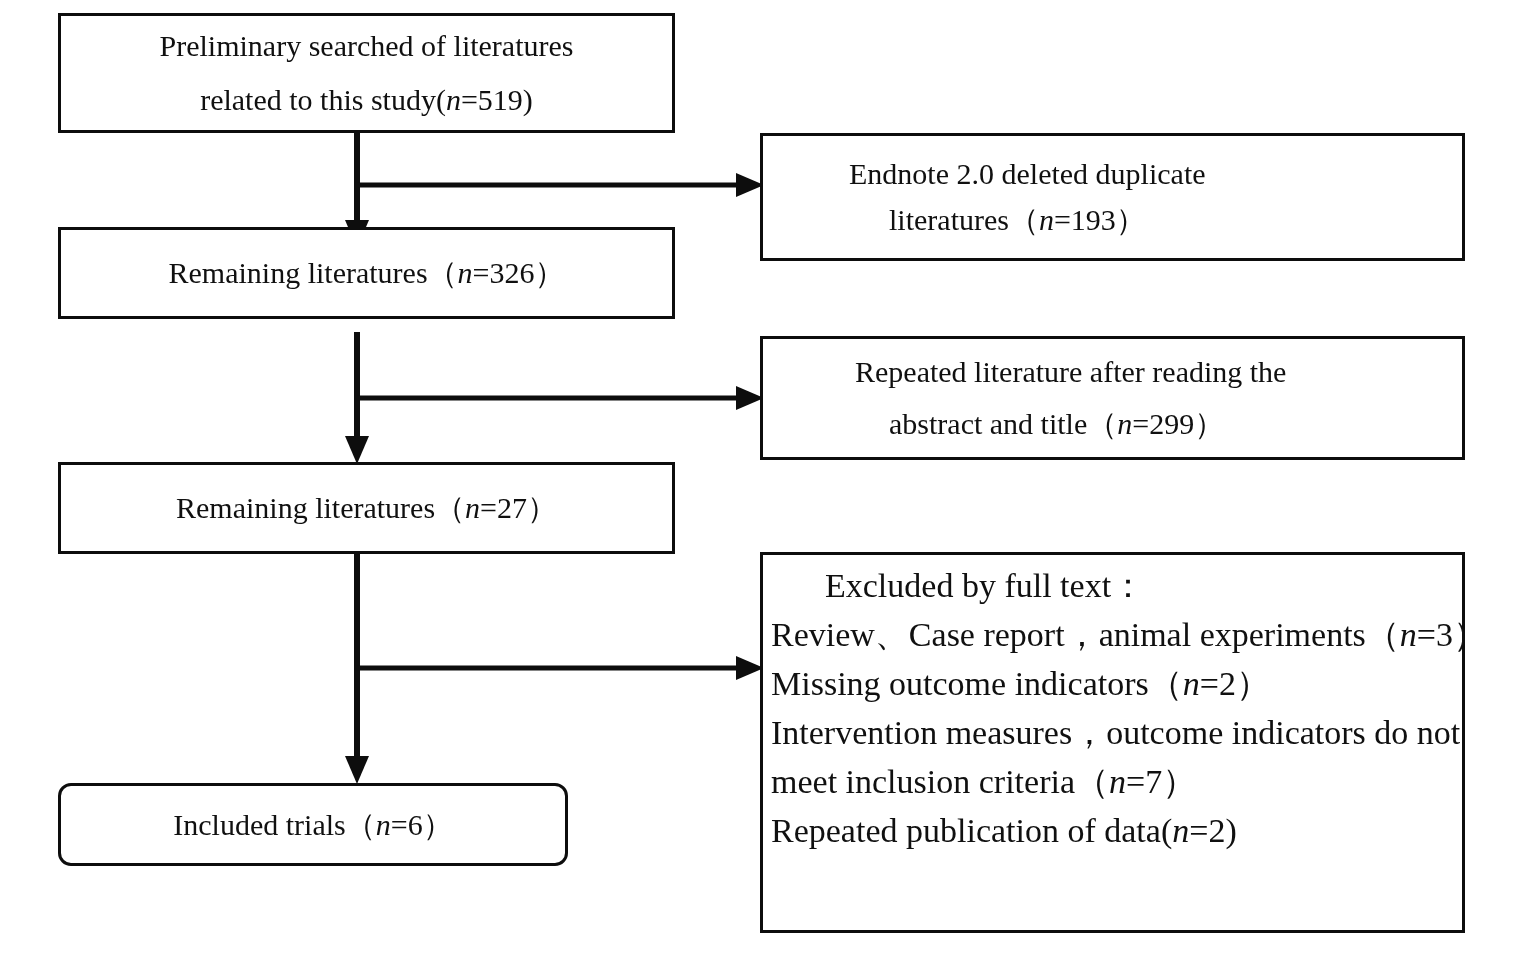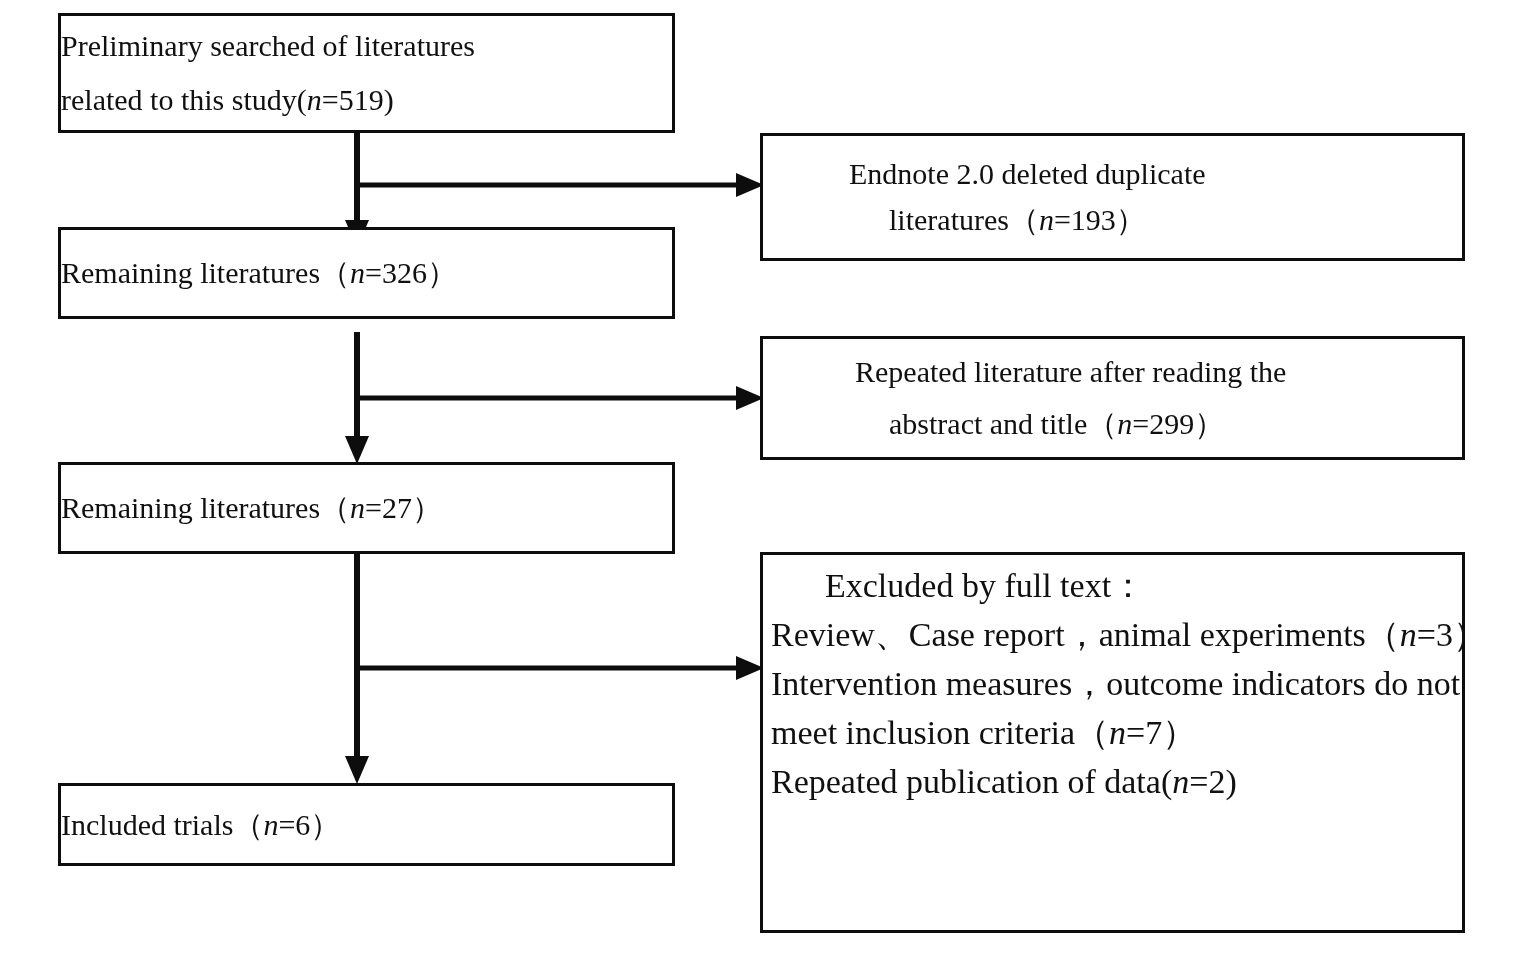--- a/index.html
+++ b/index.html
@@ -27,30 +27,30 @@
     flex-direction: column;
     justify-content: center;
     z-index: 2;
   }
   .node .line {
     display: block;
     white-space: nowrap;
     font-size: 30px;
     line-height: 1.0;
   }
-  .center .line { }
+  .center .line { text-align: center; }
 
   
   #node-search   { left: 58px;  top: 13px;  width: 617px; height: 120px; }
   #node-search .line { font-size: 30px; }
   #node-search .line:first-child { margin-bottom: 24px; }
 
   #node-remain1  { left: 58px;  top: 227px; width: 617px; height: 92px; }
   #node-remain2  { left: 58px;  top: 462px; width: 617px; height: 92px; }
-  #node-included { left: 58px;  top: 783px; width: 617px; height: 83px; }
+  #node-included { left: 58px;  top: 783px; width: 510px; height: 83px; border-radius: 13px; }
 
   
   #node-dedup    { left: 760px; top: 133px; width: 705px; height: 128px; }
   #node-dedup .line:first-child { margin-bottom: 16px; }
   #node-dedup .l1 { padding-left: 86px; }
   #node-dedup .l2 { padding-left: 126px; }
 
   #node-screened { left: 760px; top: 336px; width: 705px; height: 124px; }
   #node-screened .l1 { padding-left: 92px; }
   #node-screened .l2 { padding-left: 126px; }
@@ -129,18 +129,19 @@
   </div>
 
   <div class="node" id="node-screened">
     <span class="line l1">Repeated literature after reading the</span>
     <span class="line l2"><span>abstract and title（</span><span class="ital">n</span><span>=299）</span></span>
   </div>
 
   <div class="node" id="node-excluded">
     <span class="line indent-head">Excluded by full text：</span>
     <span class="line"><span>Review、Case report，animal experiments（</span><span class="ital">n</span><span>=3）</span></span>
+    <span class="line"><span>Missing outcome indicators（</span><span class="ital">n</span><span>=2）</span></span>
     <span class="line"><span>Intervention measures，outcome indicators do not</span></span>
     <span class="line indent-sub"><span>meet inclusion criteria（</span><span class="ital">n</span><span>=7）</span></span>
     <span class="line"><span>Repeated publication of data(</span><span class="ital">n</span><span>=2)</span></span>
   </div>
 
 </div>
 
 </body></html>

